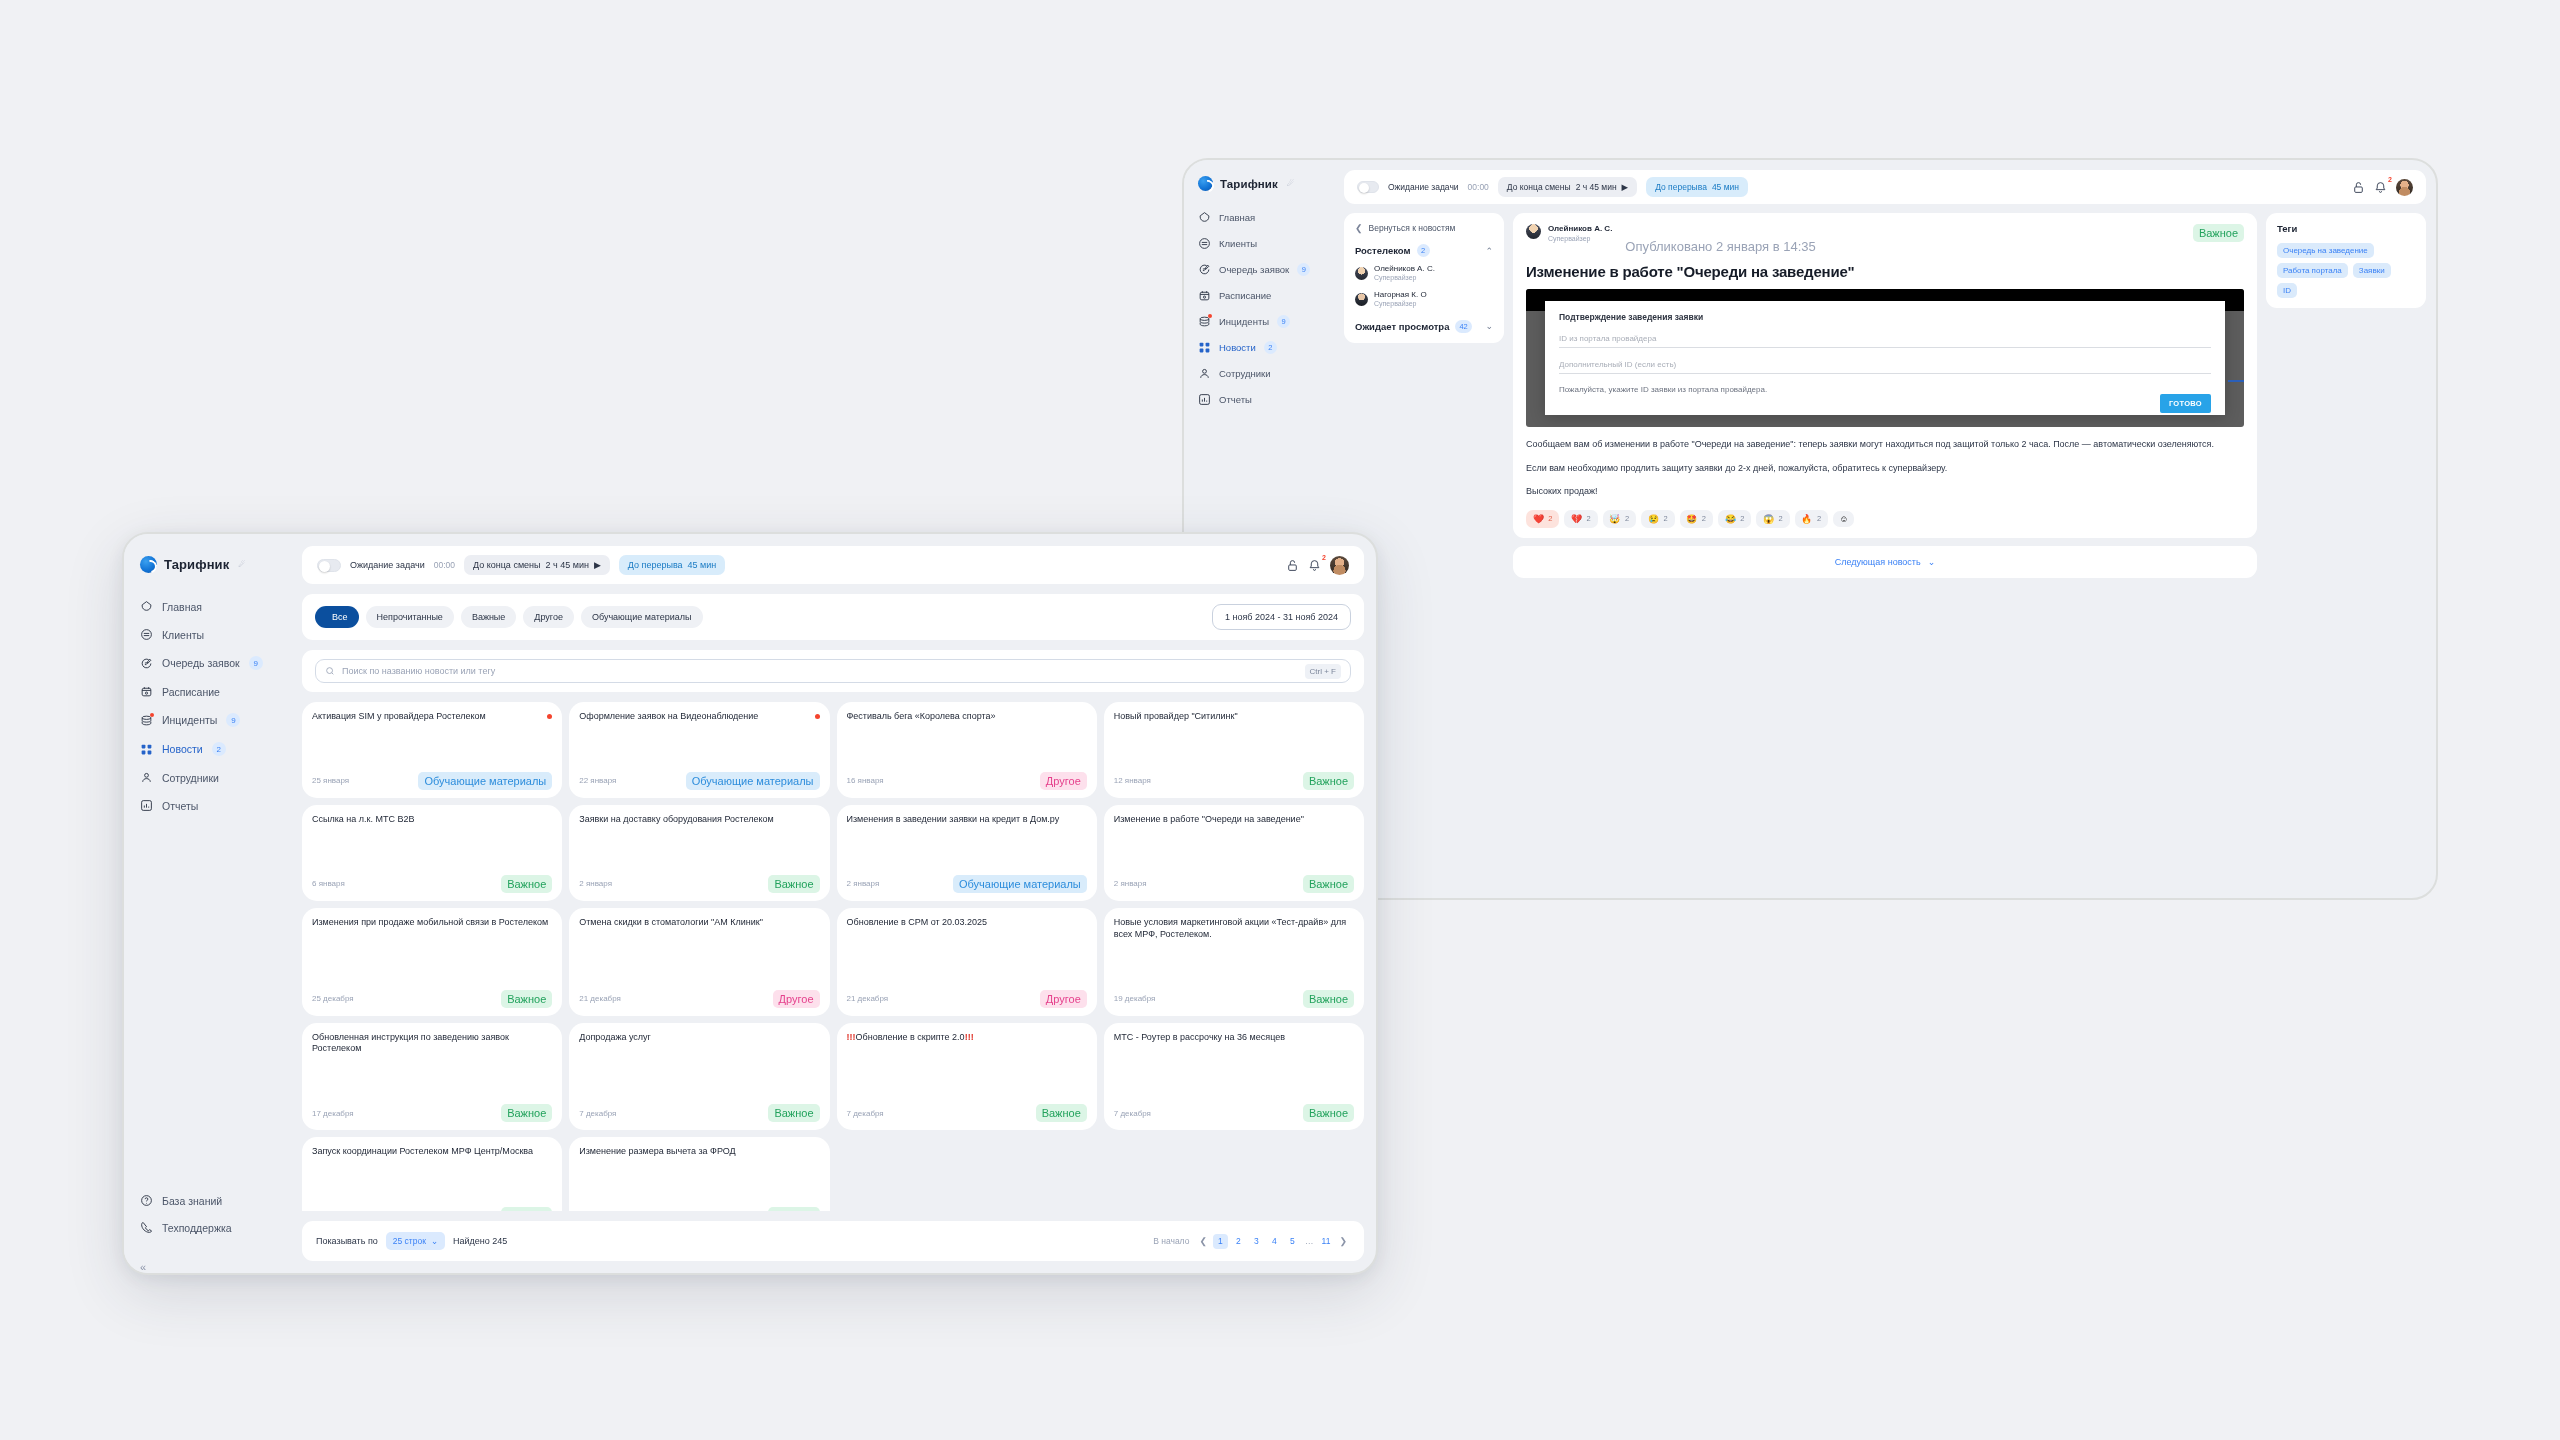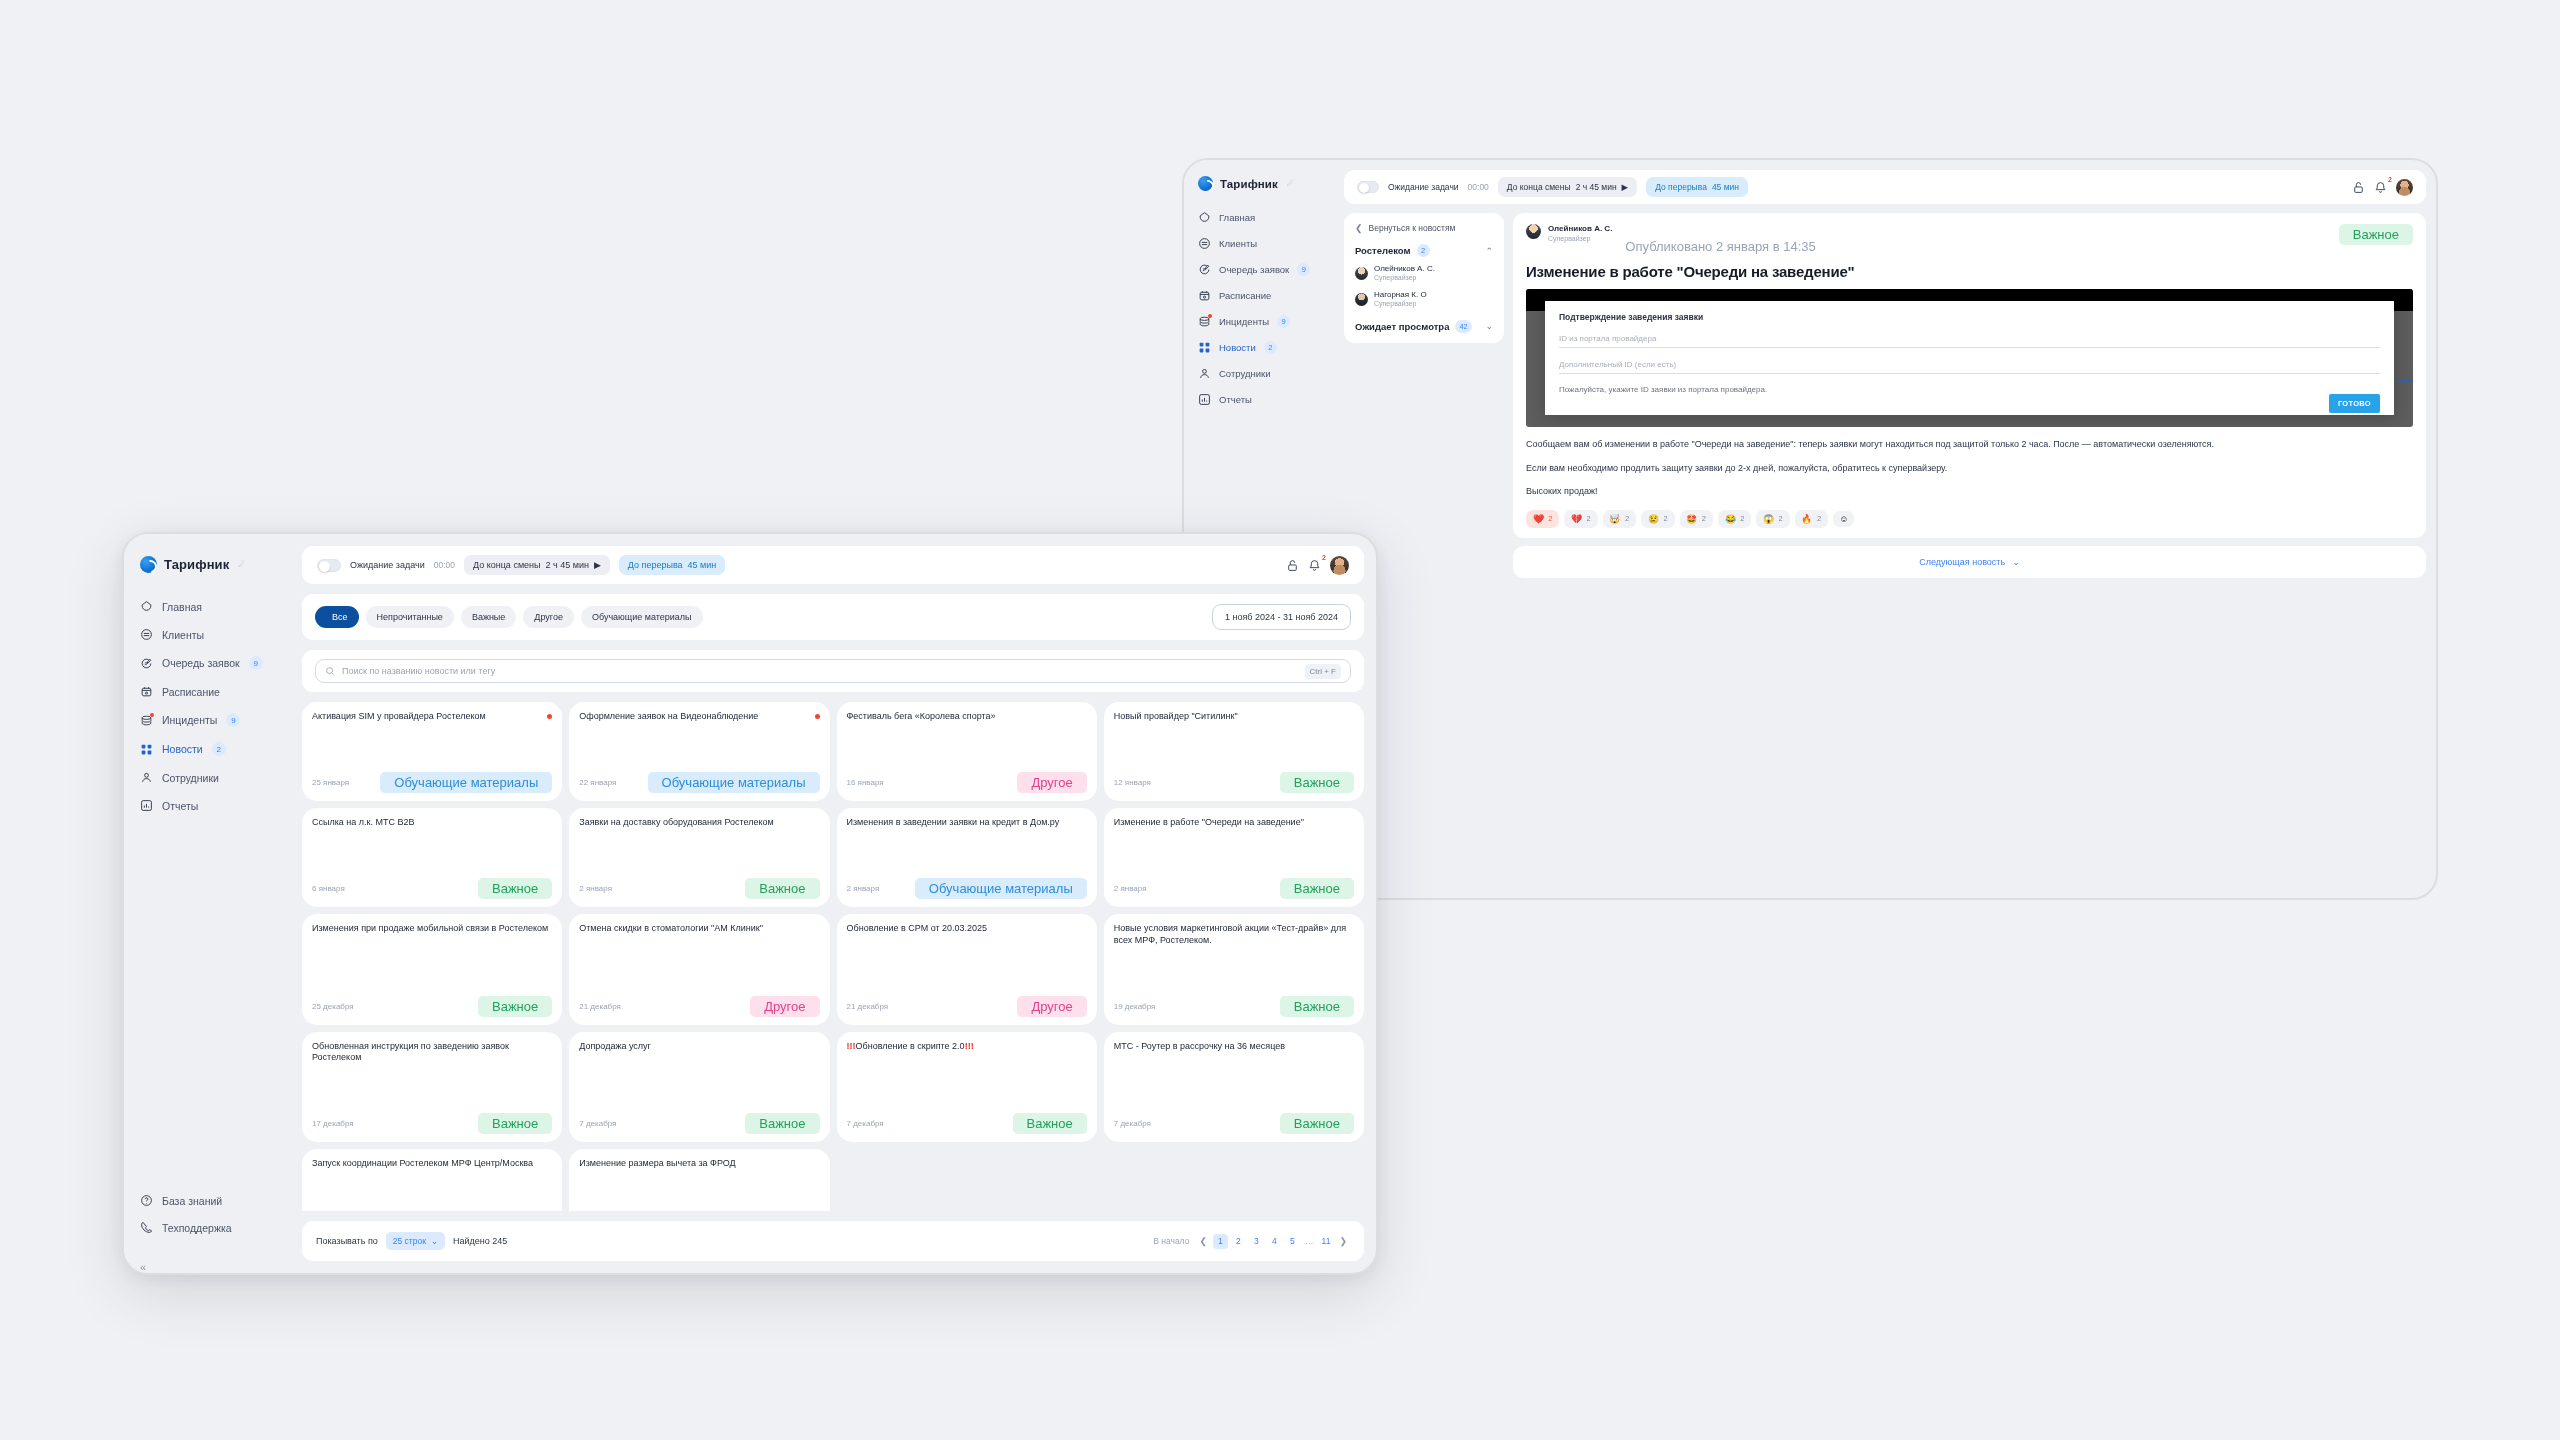--- a/index.html
+++ b/index.html
@@ -162,21 +162,21 @@
     background: #fff; border-radius: 15px; padding: 9px 10px 8px;
     min-height: 64px; display: flex; flex-direction: column; cursor: pointer; gap: 37px;
   }
   .nc-top { display: flex; align-items: flex-start; gap: 6px; }
   .nc-title {
     font-size: 9px; line-height: 1.32; color: #1d2433; flex: 1;
   }
   .nc-unread { width: 5px; height: 5px; border-radius: 50%; background: #f4442e; flex: 0 0 5px; margin-top: 3px; }
   .nc-bottom { display: flex; align-items: center; margin-top: auto; padding-top: 12px; }
   .nc-date { font-size: 8px; color: #9aa3b6; }
-  .tag { margin-left: auto; border-radius: 5px; padding: 3px 14px; font-size: 13px; white-space: nowrap; }
+  .tag { margin-left: auto; border-radius: 5px; padding: 3px 6px; font-size: 11px; white-space: nowrap; }
   .tag.study { background: #d9ecfb; color: #2d8ddc; }
   .tag.important { background: #dcf5e6; color: #22a25c; }
   .tag.other { background: #fde0ec; color: #e5408c; }
   .excl { color: #e0352b; font-weight: bold; }
 
   
   .footer { display: flex; align-items: center; gap: 8px; padding: 11px 14px; }
   .f-label { font-size: 9px; color: #2c3547; }
   .select {
     display: inline-flex; align-items: center; gap: 5px;
@@ -496,20 +496,31 @@
                 <span class="rx-add">☺</span>
               </div>
           </div>
 
           <div class="next-news">
             <span>Следующая новость</span>
             <span>⌄</span>
           </div>
         </div>
 
+        <div class="col-tags">
+          <div class="tags-card">
+            <div class="tags-title">Теги</div>
+            <div class="tags-wrap" id="tags-list">
+                <span class="tagchip">Очередь на заведение</span>
+                <span class="tagchip">Работа портала</span>
+                <span class="tagchip">Заявки</span>
+                <span class="tagchip">ID</span>
+              </div>
+          </div>
+        </div>
 
       </div>
     </div>
   </div>
 
   <div class="window front">
 
     <div class="sidebar">
       <div class="brand">
         <span class="brand-logo"></span>

